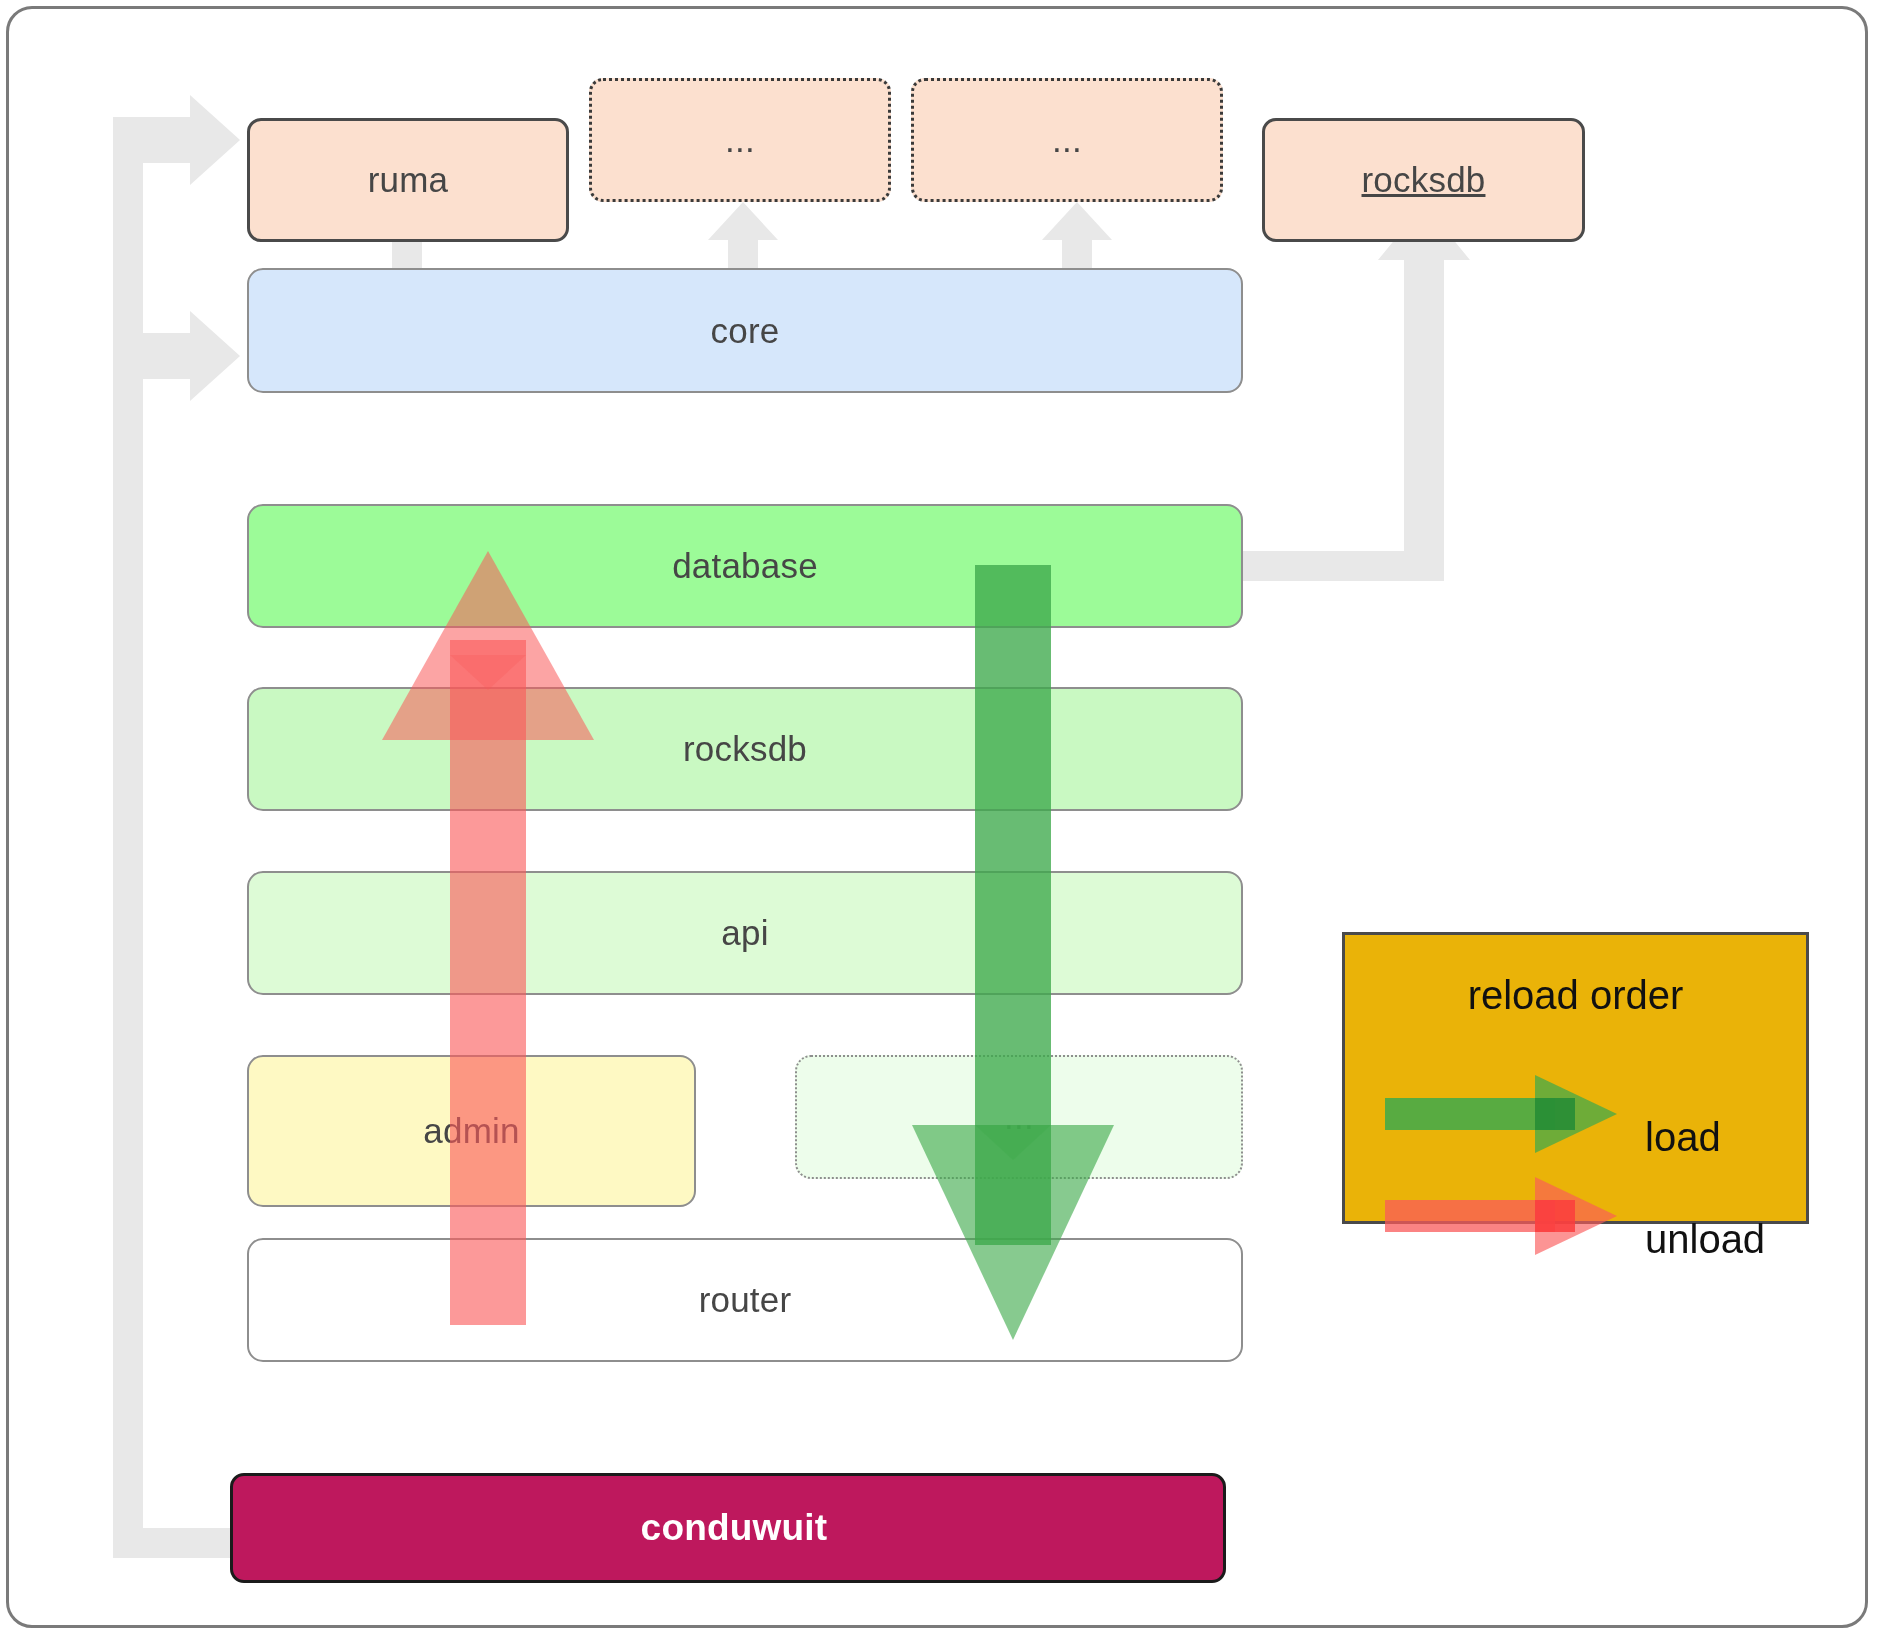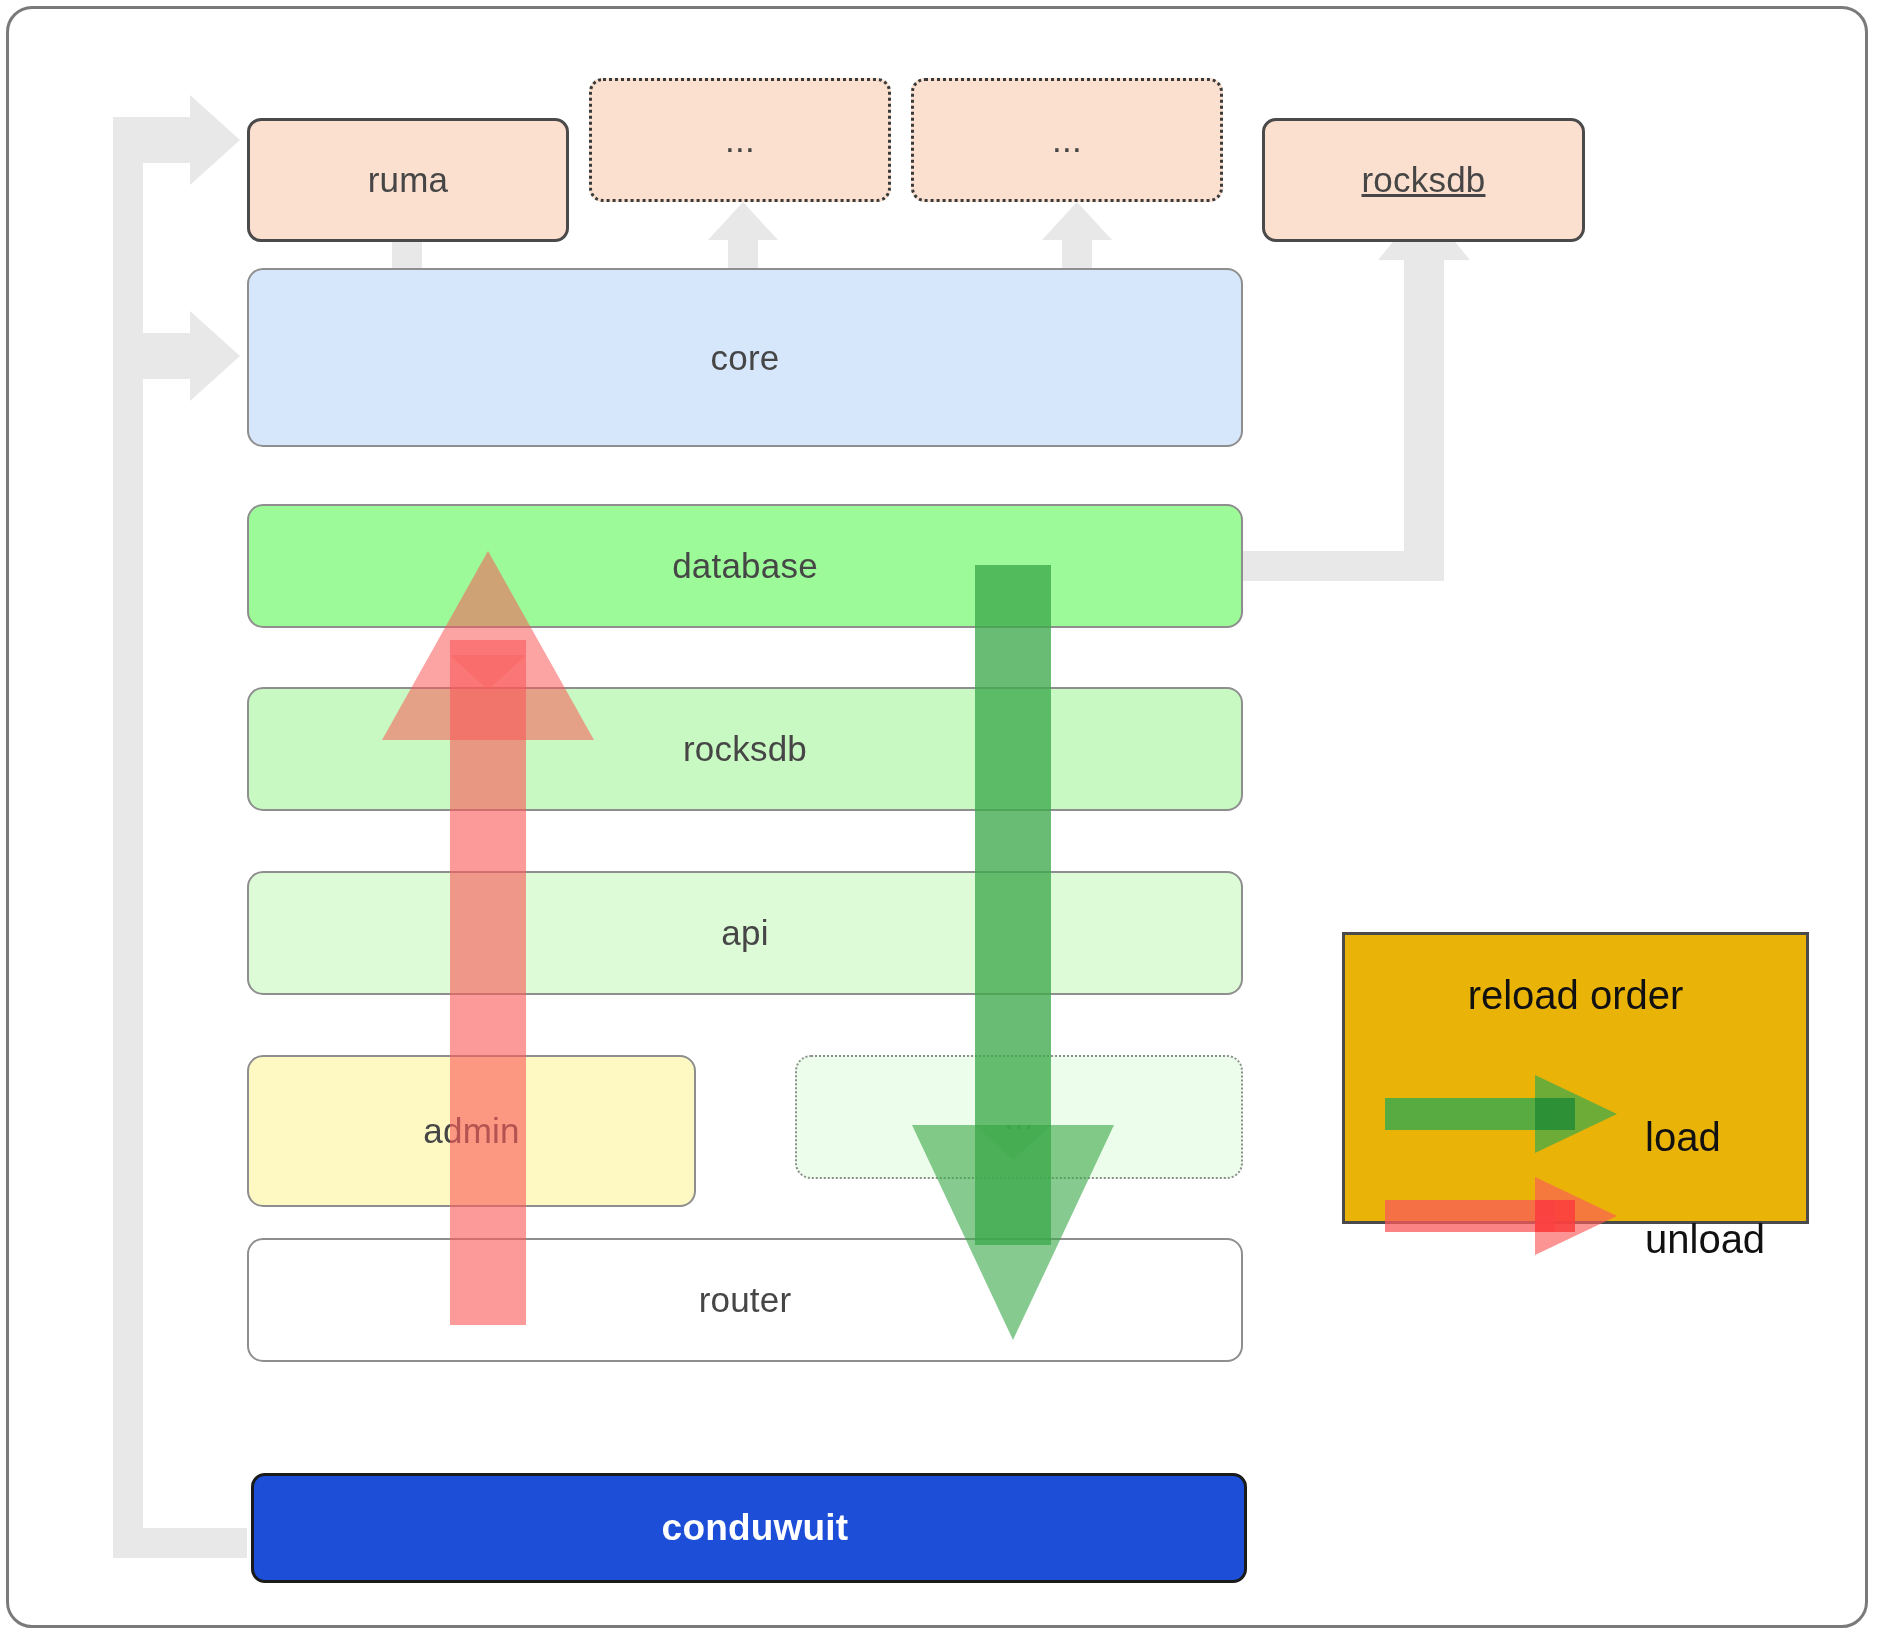--- a/index.html
+++ b/index.html
@@ -42,36 +42,36 @@
   .node.solid-gray{border:2px solid #8e8e8e;}
   .node.dotted-gray{border:2px dotted #8e8e8e;}
   .node .lbl{pointer-events:none;}
 
   
   .dep{background:#fce0cf;height:124px;top:78px;}
 
   
   .core{
     background:#d6e7fb;
-    left:247px;top:268px;width:996px;height:179px;
+    left:247px;top:268px;width:996px;height:125px;
     border:2px solid #8e8e8e;border-radius:16px;
   }
 
   
   .layer{border-radius:16px;}
   .l-database{background:#9cfb98;left:247px;top:504px;width:996px;height:124px;}
   .l-service {background:#c9f9c2;left:247px;top:687px;width:996px;height:124px;}
   .l-api     {background:#ddfbd6;left:247px;top:871px;width:996px;height:124px;}
   .l-admin   {background:#fef9c3;left:247px;top:1055px;width:449px;height:152px;}
   .l-dots    {background:#edfdeb;left:795px;top:1055px;width:448px;height:124px;}
   .l-router  {background:#ffffff;left:247px;top:1238px;width:996px;height:124px;}
 
   .conduwuit{
-    background:#1d4ed8;color:#ffffff;font-weight:bold;
-    left:251px;top:1473px;width:996px;height:110px;
+    background:#be185d;color:#ffffff;font-weight:bold;
+    left:230px;top:1473px;width:996px;height:110px;
     border:3px solid #1b1b1b;border-radius:14px;
     font-size:37px;
     padding-left:12px;
   }
 
   
   .gray-svg{
     position:absolute;left:0;top:0;width:1883px;height:1643px;
     z-index:3;pointer-events:none;
   }

